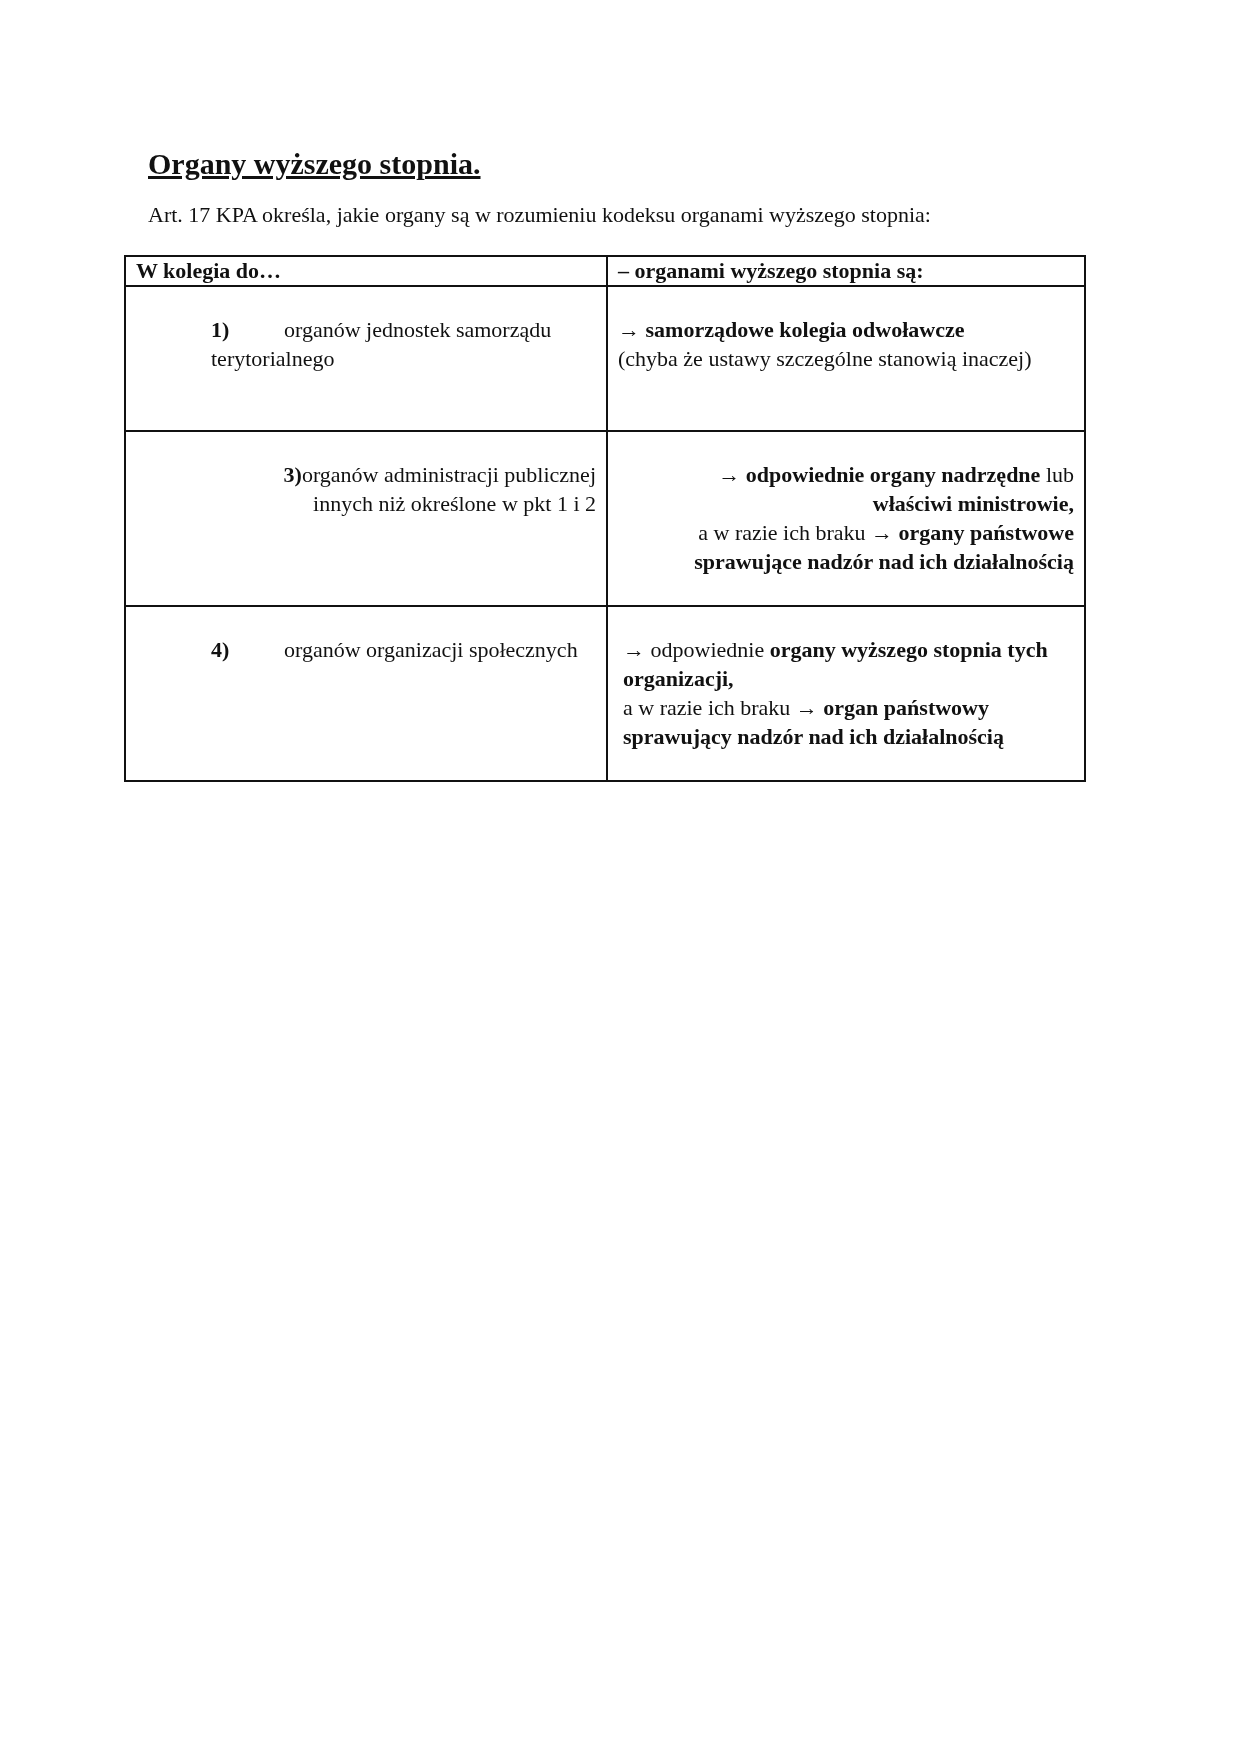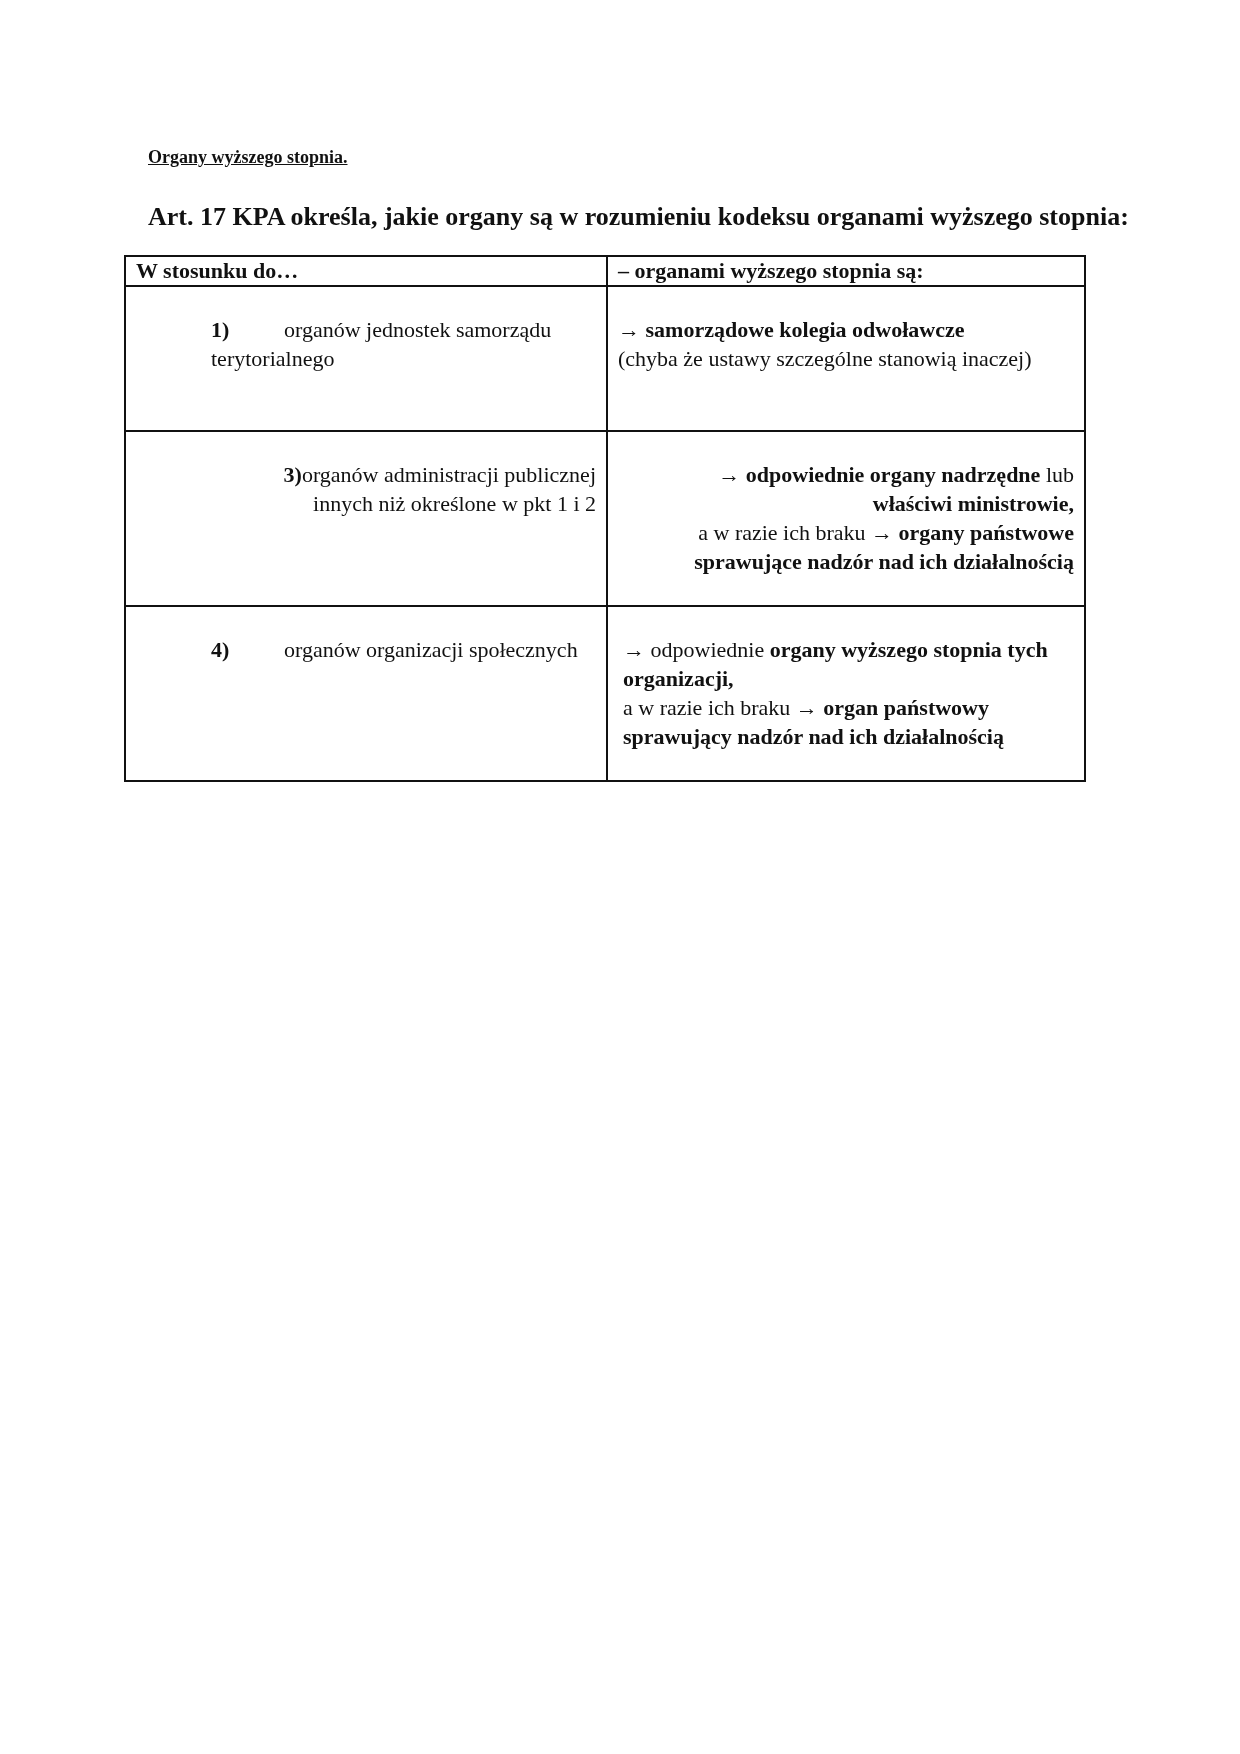--- a/index.html
+++ b/index.html
@@ -1,18 +1,18 @@
 <!DOCTYPE html>
 <html><head>
 <meta charset="utf-8">
 <style>
   html, body { margin: 0; padding: 0; background: #ffffff; }
   body { width: 1240px; height: 1754px; position: relative; font-family: "Liberation Serif", serif; color: #111; }
-  .title { position: absolute; left: 148px; top: 147px; font-size: 18px; font-weight: bold; text-decoration: underline; }
-  .intro { position: absolute; left: 148px; top: 202px; font-size: 26px; font-weight: bold; }
+  .title { position: absolute; left: 148px; top: 147px; font-size: 30px; font-weight: bold; text-decoration: underline; }
+  .intro { position: absolute; left: 148px; top: 202px; font-size: 22px; }
   table.kpa { position: absolute; left: 124px; top: 255px; width: 962px; border-collapse: collapse; font-size: 22px; line-height: 29px; }
   table.kpa td, table.kpa th { border: 2px solid #111; vertical-align: top; text-align: left; padding: 0 10px; }
   table.kpa th { font-weight: bold; height: 28px; line-height: 27px; padding: 0 10px; }
   .col-left { width: 460px; }
   .left-cell { padding-left: 85px !important; padding-top: 28px !important; }
   .right-cell { padding-top: 28px !important; border-radius: 24px; }
   .num { font-weight: bold; display: inline-block; width: 73px; }
   .b { font-weight: bold; }
   .arrow { font-weight: bold; }
   tr.r1 td { height: 115px; }
@@ -22,21 +22,21 @@
 </style>
 </head>
 <body>
 
 <div class="title">Organy wyższego stopnia.</div>
 <div class="intro">Art. 17 KPA określa, jakie organy są w rozumieniu kodeksu organami wyższego stopnia:</div>
 
 <table class="kpa">
   <tbody>
       <tr>
-    <th class="col-left">W stosunku do…</th>
+    <th class="col-left">W kolegia do…</th>
     <th>– organami wyższego stopnia są:</th>
   </tr>
 
   <tr class="r1">
     <td class="left-cell">
       <span class="num">1)</span><span>organów jednostek samorządu terytorialnego</span>
     </td>
     <td class="right-cell">
       <span class="arrow">→</span>
       <span class="b">samorządowe kolegia odwoławcze</span><br>

